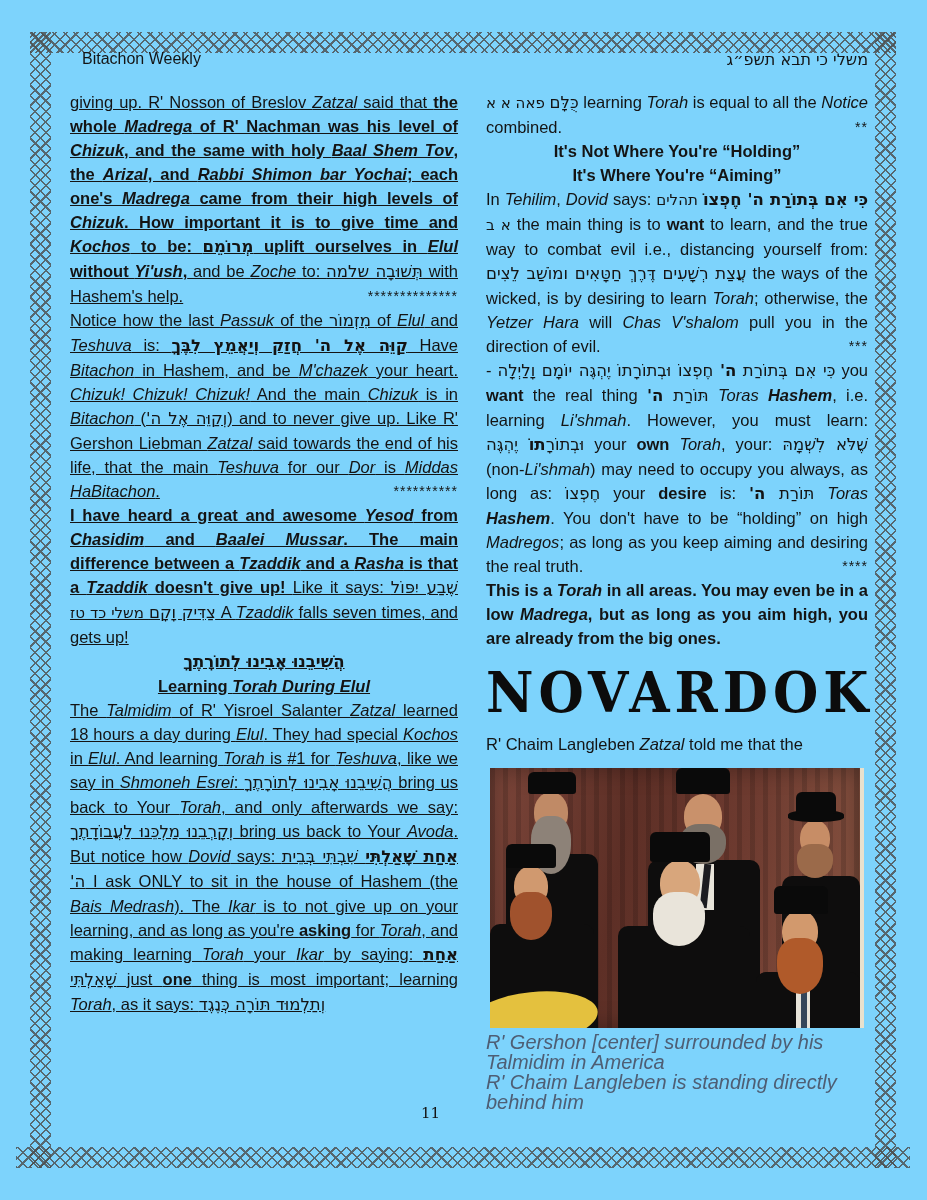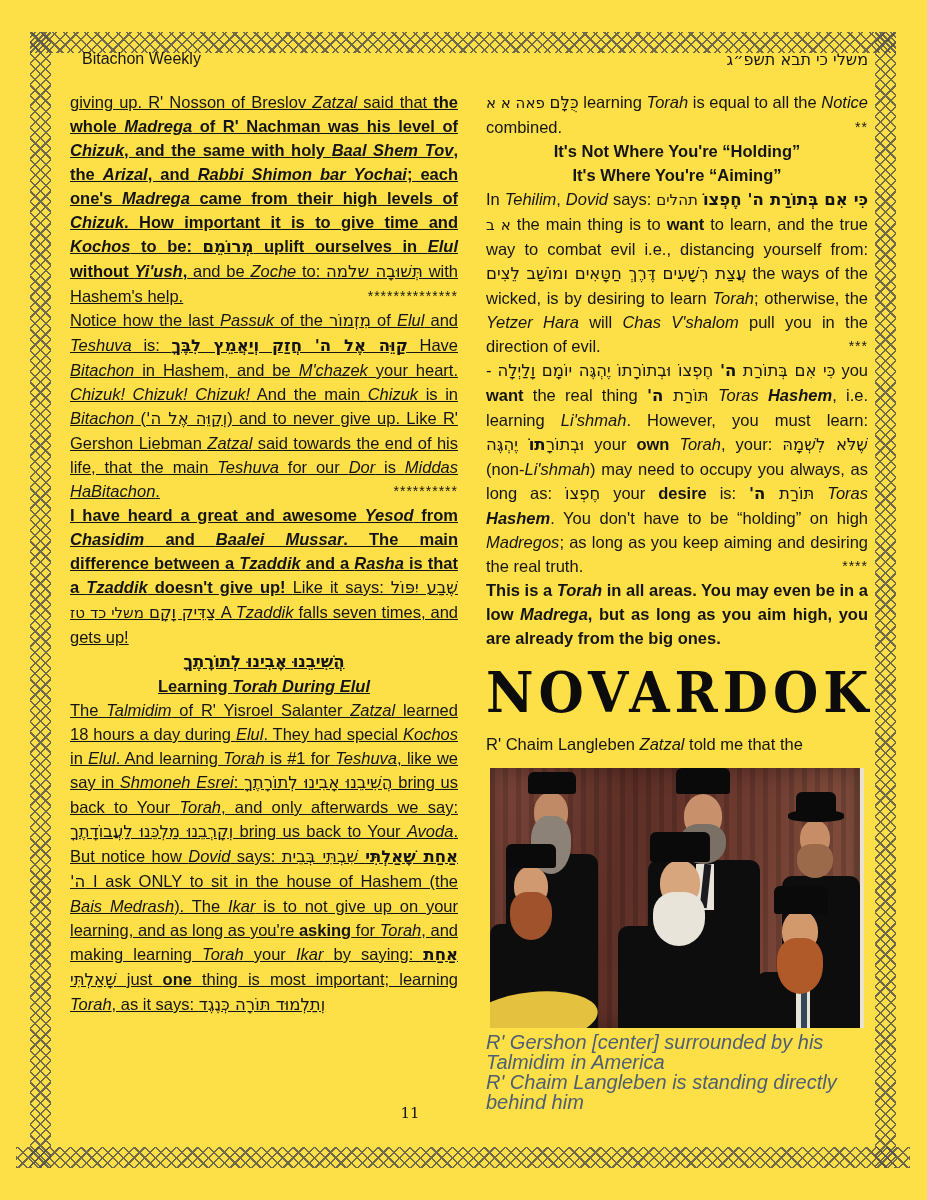--- a/index.html
+++ b/index.html
@@ -1,16 +1,16 @@
 <!DOCTYPE html>
 <html><head>
 <meta charset="utf-8">
 <style>
   html,body{margin:0;padding:0;background:#ffffff;}
-  .page{position:relative;width:927px;height:1200px;background:#fde047;overflow:hidden;
+  .page{position:relative;width:927px;height:1200px;background:#7dd3fc;overflow:hidden;
         font-family:"Liberation Sans",sans-serif;color:#141414;}
   
   .bx{position:absolute;
       background-image:
         repeating-linear-gradient(45deg,#4d4d4d 0,#4d4d4d 1.6px,transparent 1.6px,transparent 7.5px),
         repeating-linear-gradient(-45deg,#4d4d4d 0,#4d4d4d 1.6px,transparent 1.6px,transparent 7.5px);
       opacity:.8;}
   .bx.top{left:30px;top:32px;width:866px;height:21px;}
   .bx.bottom{left:16px;top:1147px;width:894px;height:21px;}
   .bx.left{left:30px;top:32px;width:21px;height:1136px;}
@@ -46,21 +46,21 @@
   .p-body{background:#0e0d0d;border-radius:10px 10px 0 0;}
   .p-hat{background:#0a0a0a;border-radius:6px 6px 3px 3px;}
   .p-brim{background:#0a0a0a;border-radius:40%;}
   .p-face{border-radius:50% 50% 45% 45%;}
   .p-beard{border-radius:40% 40% 50% 50%;}
   .p-shirt{background:#e8e4da;}
   .p-tie{background:#1c1c20;}
   .p-cloth{background:#e4c13e;border-radius:50%;}
 
   .caption{text-align:left;font-style:italic;color:#4e5e74;font-size:20px;line-height:20px;}
-  .pageno{position:absolute;left:380px;top:1104px;width:60px;text-align:center;
+  .pageno{position:absolute;left:380px;top:1104px;width:60px;text-align:right;
           font-family:"DejaVu Serif",serif;font-size:15px;}
 </style>
 </head>
 <body>
 
 <div class="page">
 
   <div class="bx top"></div>
   <div class="bx bottom"></div>
   <div class="bx left"></div>

